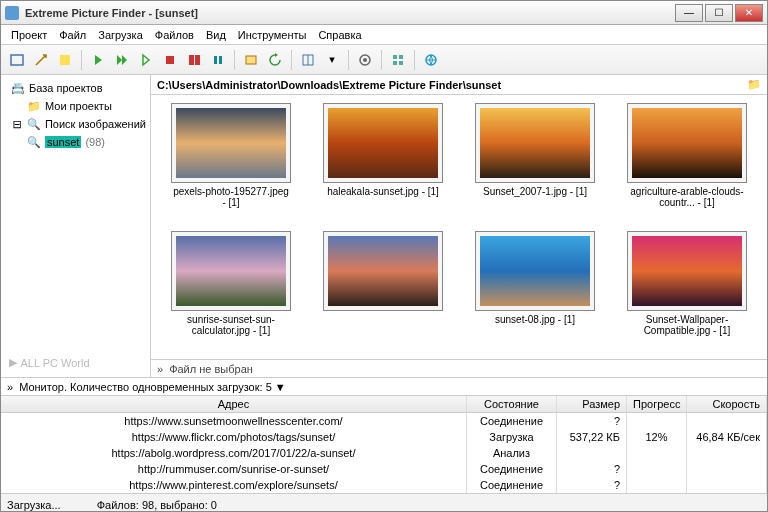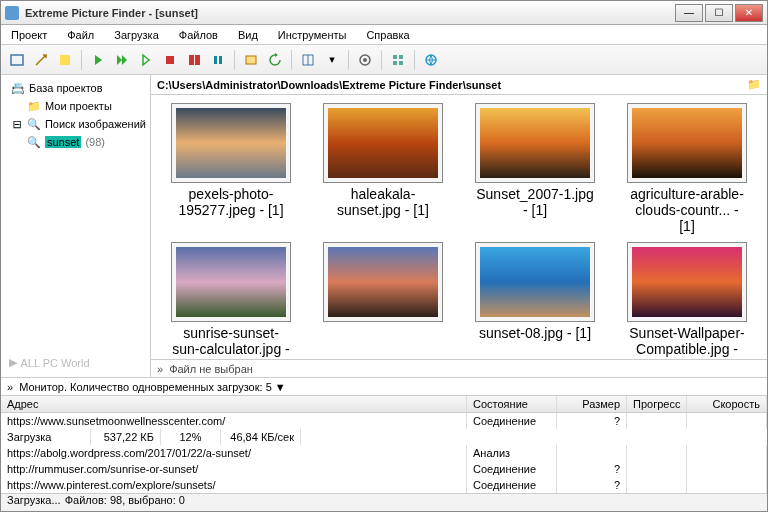--- a/index.html
+++ b/index.html
@@ -3,53 +3,53 @@
 <meta charset="utf-8">
 <style>
 * { box-sizing: border-box; margin: 0; padding: 0; font-family: Tahoma, sans-serif; font-size: 11px; }
 body { width: 768px; height: 512px; background: #fff; overflow: hidden; display: flex; flex-direction: column; border: 1px solid #888; }
 .titlebar { height: 24px; background: linear-gradient(#fdfdfd,#e8e8e8); border-bottom: 1px solid #aaa; display: flex; align-items: center; padding: 0 4px; }
 .titlebar .icon { width: 14px; height: 14px; background: #5a9bd5; margin-right: 6px; border-radius: 2px; }
 .titlebar .title { flex: 1; color: #333; font-weight: bold; }
 .winbtns { display: flex; gap: 2px; }
 .winbtn { width: 28px; height: 18px; border: 1px solid #888; background: linear-gradient(#f7f7f7,#ddd); display: flex; align-items: center; justify-content: center; font-size: 10px; }
 .winbtn.close { background: linear-gradient(#e98,#c33); color: #fff; }
-.menubar { height: 20px; display: flex; align-items: center; padding: 0 4px; gap: 8px; border-bottom: 1px solid #ccc; }
+.menubar { height: 20px; display: flex; align-items: center; padding: 0 4px; gap: 0; border-bottom: 1px solid #ccc; }
 .menuitem { padding: 2px 6px; cursor: default; }
 .toolbar { height: 30px; display: flex; align-items: center; padding: 0 6px; gap: 4px; border-bottom: 1px solid #ccc; background: linear-gradient(#fafafa,#eee); }
 .tbtn { width: 20px; height: 20px; display: flex; align-items: center; justify-content: center; border-radius: 2px; }
 .tsep { width: 1px; height: 20px; background: #ccc; margin: 0 2px; }
 .mainrow { flex: 1; display: flex; min-height: 0; }
 .sidebar { width: 150px; border-right: 1px solid #ccc; padding: 4px; display: flex; flex-direction: column; }
 .treeitem { display: flex; align-items: center; gap: 4px; padding: 2px 0 2px 6px; }
 .treeitem.sub { padding-left: 22px; }
 .treeitem .ticon { width: 14px; height: 14px; display: flex; align-items: center; justify-content: center; font-size: 11px; }
 .treelabel { white-space: nowrap; }
 .treelabel.sel { background: #14b8a6; padding: 0 2px; }
 .watermark { margin-top: auto; color: #bbb; font-size: 10px; padding: 4px; display: flex; align-items: center; gap: 3px; }
 .content { flex: 1; display: flex; flex-direction: column; min-width: 0; }
 .pathbar { height: 20px; display: flex; align-items: center; padding: 0 6px; border-bottom: 1px solid #ccc; font-weight: bold; }
 .pathbar .folder-icon { margin-left: auto; color: #d9a441; }
 .thumbgrid { flex: 1; overflow: auto; padding: 8px; display: grid; grid-template-columns: repeat(4,1fr); gap: 8px; background: #fff; }
 .thumb { display: flex; flex-direction: column; align-items: center; }
 .thumbbox { width: 120px; height: 80px; border: 1px solid #888; background: #f5f5f5; padding: 4px; display: flex; }
 .thumbimg { flex: 1; }
-.thumbcap { text-align: center; padding-top: 3px; width: 120px; font-size: 14px; overflow: hidden; white-space: normal; word-break: break-word; }
+.thumbcap { text-align: center; padding-top: 3px; width: 120px; font-size: 10px; overflow: hidden; white-space: normal; word-break: break-word; }
 .filesel { height: 18px; border-top: 1px solid #ccc; padding: 0 6px; display: flex; align-items: center; color: #444; }
 .monitor { height: 18px; border-top: 1px solid #ccc; padding: 0 6px; display: flex; align-items: center; }
 .dlgrid { border-top: 1px solid #ccc; }
 .dlhead, .dlrow { display: flex; }
 .dlhead { background: linear-gradient(#f7f7f7,#e7e7e7); border-bottom: 1px solid #ccc; }
-.dlcell { padding: 2px 6px; border-right: 1px solid #ddd; overflow: hidden; white-space: nowrap; }
+.dlcell { padding: 2px 6px; border-right: 1px solid #ddd; overflow: hidden; white-space: nowrap; text-align: center; }
 .c-addr { flex: 1; }
 .c-state { width: 90px; }
 .c-size { width: 70px; text-align: right; }
 .c-prog { width: 60px; text-align: center; }
 .c-speed { width: 80px; text-align: right; }
-.statusbar { height: 18px; border-top: 1px solid #ccc; display: flex; padding: 0 6px; align-items: flex-start; gap: 4px; background: #f3f3f3; }
+.statusbar { height: 18px; border-top: 1px solid #ccc; display: flex; padding: 0 6px; align-items: flex-end; gap: 36px; background: #f3f3f3; }
 svg { display: block; }
 </style>
 </head>
 <body>
 
 <div class="titlebar">
   <div class="icon"></div>
   <div class="title">Extreme Picture Finder - [sunset]</div>
   <div class="winbtns">
     <div class="winbtn">—</div>
@@ -264,20 +264,21 @@
   </div>
   <div id="dlrows">
       <div class="dlrow">
         <div class="dlcell c-addr">https://www.sunsetmoonwellnesscenter.com/</div>
         <div class="dlcell c-state">Соединение</div>
         <div class="dlcell c-size">?</div>
         <div class="dlcell c-prog"></div>
         <div class="dlcell c-speed"></div>
       </div>
       <div class="dlrow">
+        <div class="dlcell c-addr">https://www.flickr.com/photos/tags/sunset/</div>
         <div class="dlcell c-state">Загрузка</div>
         <div class="dlcell c-size">537,22 КБ</div>
         <div class="dlcell c-prog">12%</div>
         <div class="dlcell c-speed">46,84 КБ/сек</div>
       </div>
       <div class="dlrow">
         <div class="dlcell c-addr">https://abolg.wordpress.com/2017/01/22/a-sunset/</div>
         <div class="dlcell c-state">Анализ</div>
         <div class="dlcell c-size"></div>
         <div class="dlcell c-prog"></div>

